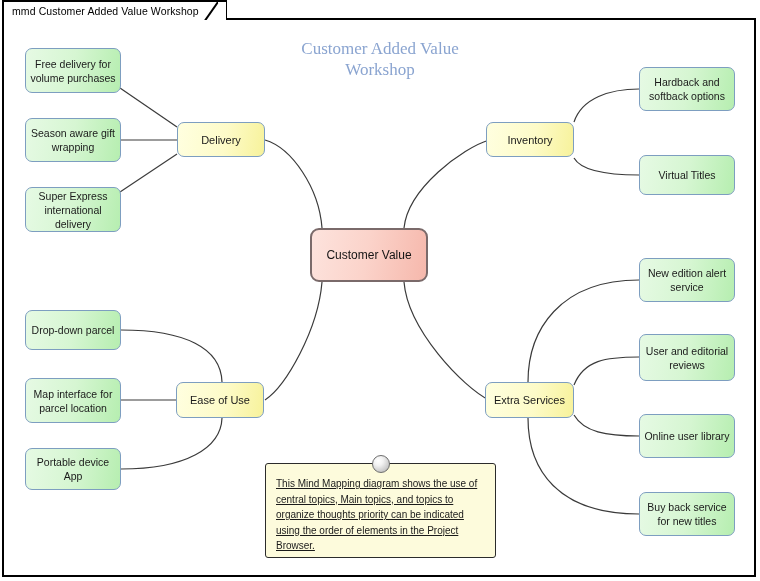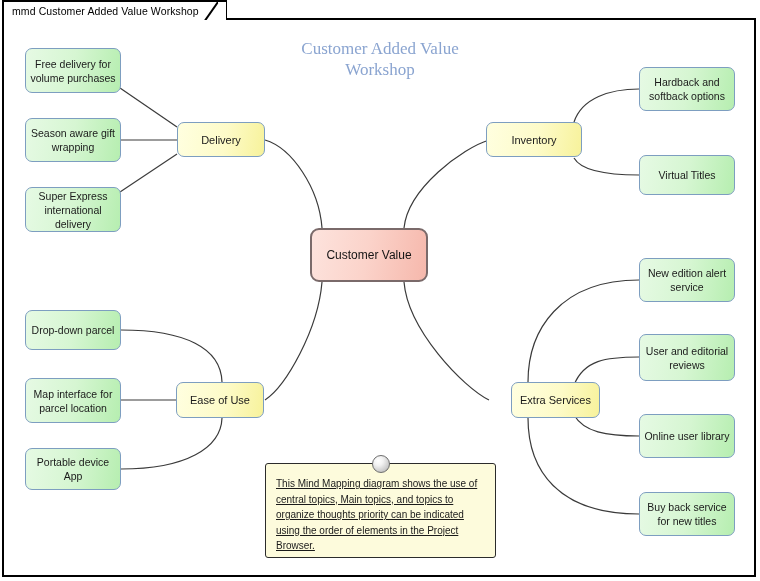--- a/index.html
+++ b/index.html
@@ -215,29 +215,29 @@
   </svg>
 
   <div class="node central" style="left:310px; top:228px; width:118px; height:54px;">
     <span>Customer Value</span>
   </div>
 
   <div class="node main" style="left:177px; top:122px; width:88px; height:35px;">
     <span>Delivery</span>
   </div>
 
-  <div class="node main" style="left:486px; top:122px; width:96px; height:35px;">
+  <div class="node main" style="left:486px; top:122px; width:88px; height:35px;">
     <span>Inventory</span>
   </div>
 
   <div class="node main" style="left:176px; top:382px; width:88px; height:36px;">
     <span>Ease of Use</span>
   </div>
 
-  <div class="node main" style="left:511px; top:382px; width:89px; height:36px;">
+  <div class="node main" style="left:485px; top:382px; width:89px; height:36px;">
     <span>Extra Services</span>
   </div>
 
   <div class="node topic" style="left:25px; top:48px; width:96px; height:45px;">
     <span>Free delivery for volume purchases</span>
   </div>
   <div class="node topic" style="left:25px; top:118px; width:96px; height:44px;">
     <span>Season aware gift wrapping</span>
   </div>
   <div class="node topic" style="left:25px; top:187px; width:96px; height:45px;">

